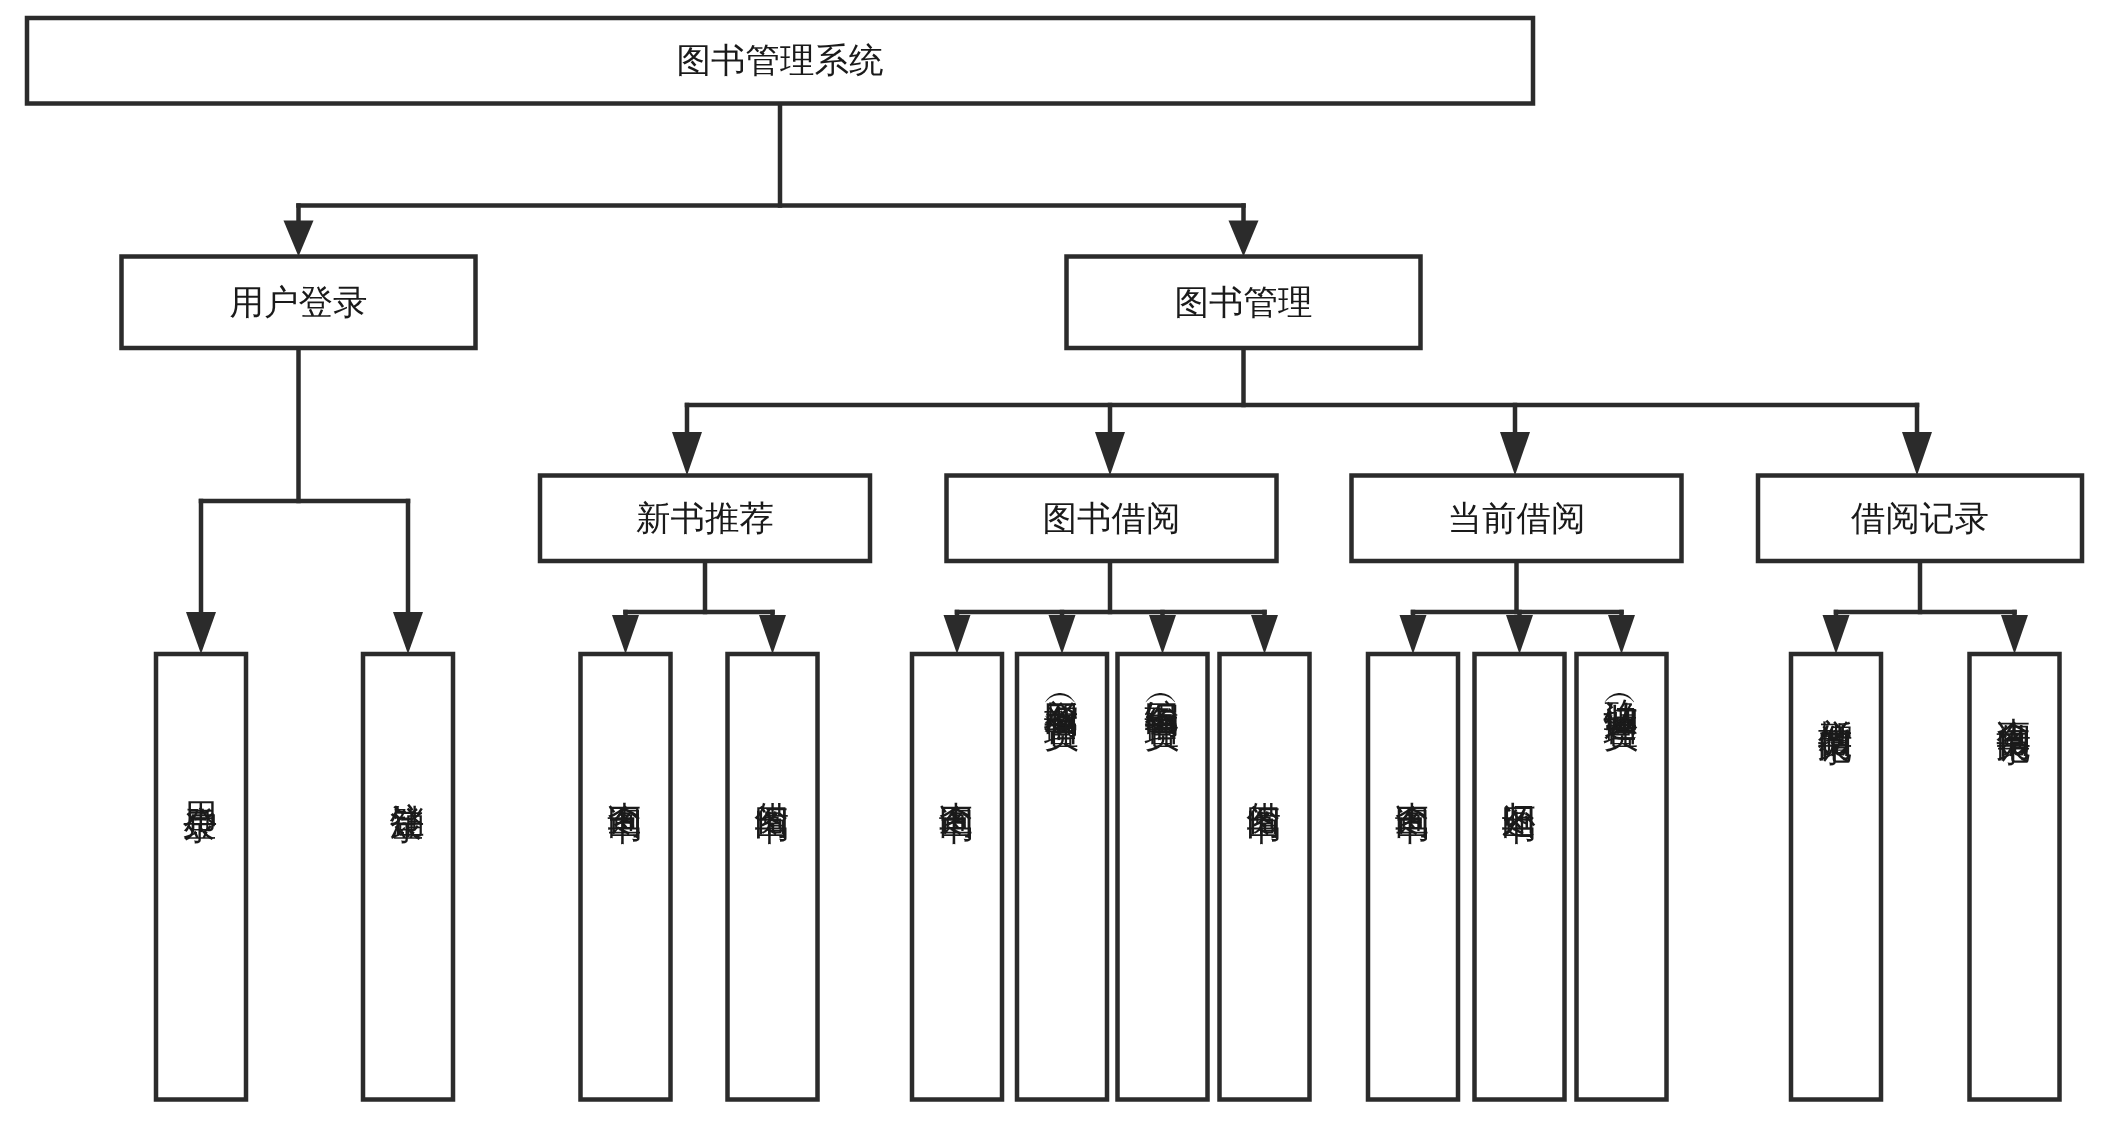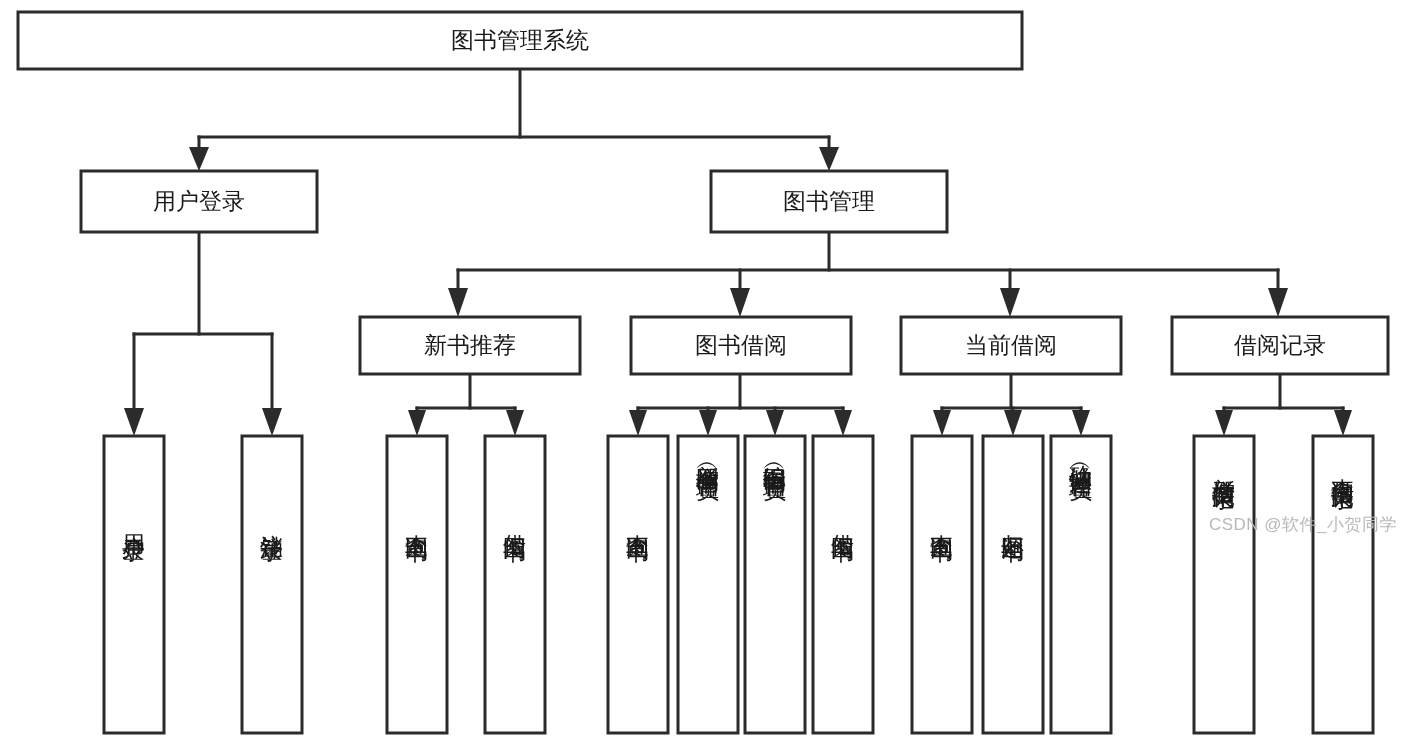--- a/index.html
+++ b/index.html
@@ -213,14 +213,13 @@
   <div class="node-label-v" style="left:626px; top:516px;">查询图书</div>
   <div class="node-label-v" style="left:696px; top:447px;">新增图书（管理员）</div>
   <div class="node-label-v" style="left:763px; top:447px;">编辑图书（管理员）</div>
   <div class="node-label-v" style="left:831px; top:516px;">借阅图书</div>
   <div class="node-label-v" style="left:930px; top:516px;">查询图书</div>
   <div class="node-label-v" style="left:1001px; top:516px;">归还图书</div>
   <div class="node-label-v" style="left:1069px; top:447px;">确认归还（管理员）</div>
   <div class="node-label-v" style="left:1212px; top:460px;">新增借阅记录</div>
   <div class="node-label-v" style="left:1331px; top:460px;">查询借阅记录</div>
 
-  <div class="watermark">CSDN @软件_小贺同学</div>
 </div>
 
 </body></html>

